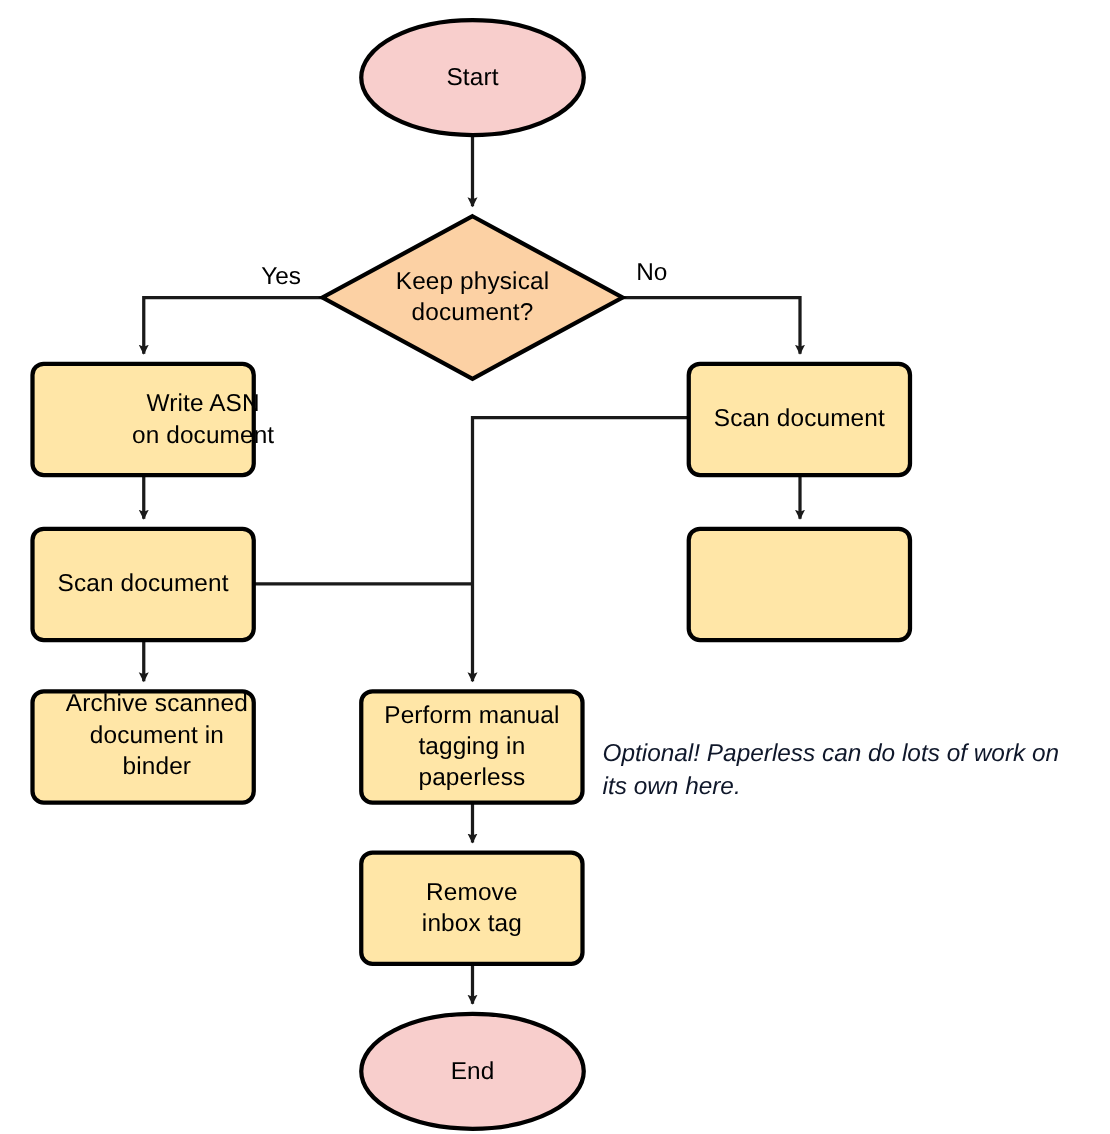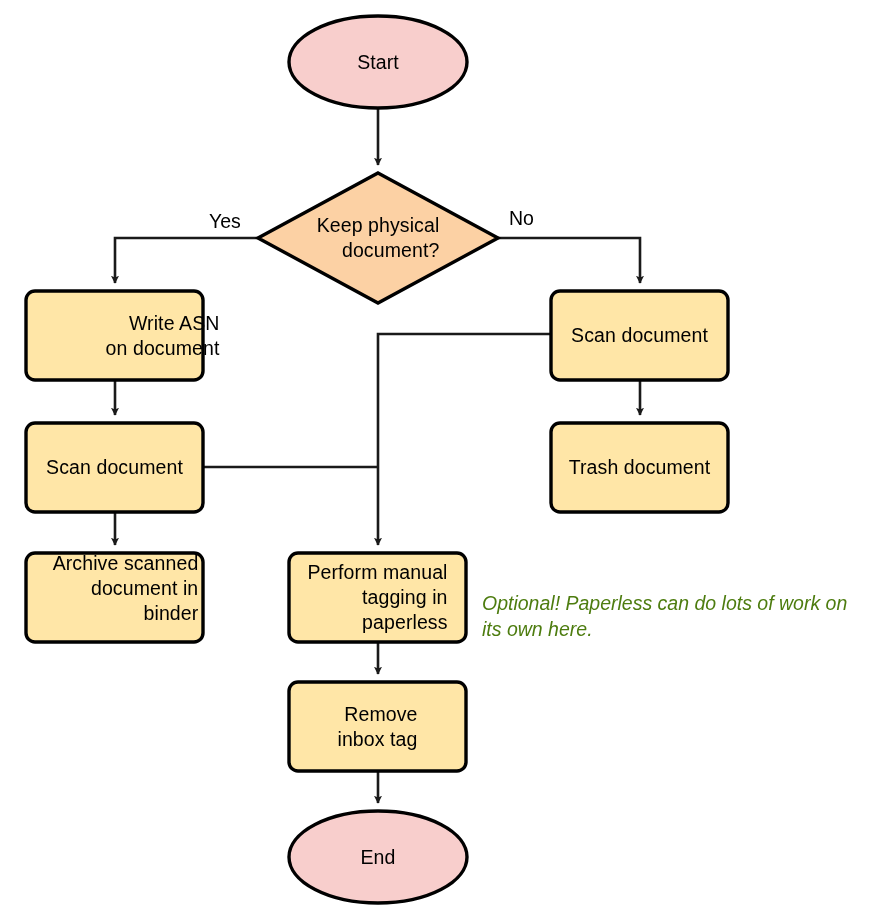--- a/index.html
+++ b/index.html
@@ -24,38 +24,38 @@
     top: 0;
     width: 888px;
     height: 907px;
     display: block;
   }
   .node-label {
     position: absolute;
     display: flex;
     align-items: center;
     justify-content: center;
-    text-align: right;
+    text-align: center;
     color: #000000;
     font-size: 19.5px;
     line-height: 25px;
     letter-spacing: 0.1px;
     white-space: pre-line;
     pointer-events: none;
   }
   .edge-label {
     position: absolute;
     color: #000000;
     font-size: 19.5px;
     line-height: 22px;
     white-space: nowrap;
   }
   .note-text {
     position: absolute;
-    color: #4d7c0f;
+    color: #0f172a;
     font-size: 19.5px;
     line-height: 26px;
     font-style: italic;
     white-space: pre-line;
   }
 </style>
 </head>
 <body>
 
 <div id="flow-root">
@@ -120,21 +120,20 @@
 on document</div>
 
   <div class="node-label" style="left:26px; top:423px; width:177px; height:89px;">Scan document</div>
 
   <div class="node-label" style="left:26px; top:553px; width:177px; height:70px;padding-left:11px;">Archive scanned
 document in
 binder</div>
 
   <div class="node-label" style="left:551px; top:291px; width:177px; height:89px;">Scan document</div>
 
-  <div class="node-label" style="left:551px; top:423px; width:177px; height:89px;">Trash document</div>
 
   <div class="node-label" style="left:289px; top:553px; width:177px; height:89px;">Perform manual
 tagging in
 paperless</div>
 
   <div class="node-label" style="left:289px; top:682px; width:177px; height:89px;border-radius:10px;">Remove
 inbox tag</div>
 
   <div class="node-label" style="left:289px; top:811px; width:178px; height:92px;">End</div>
 

